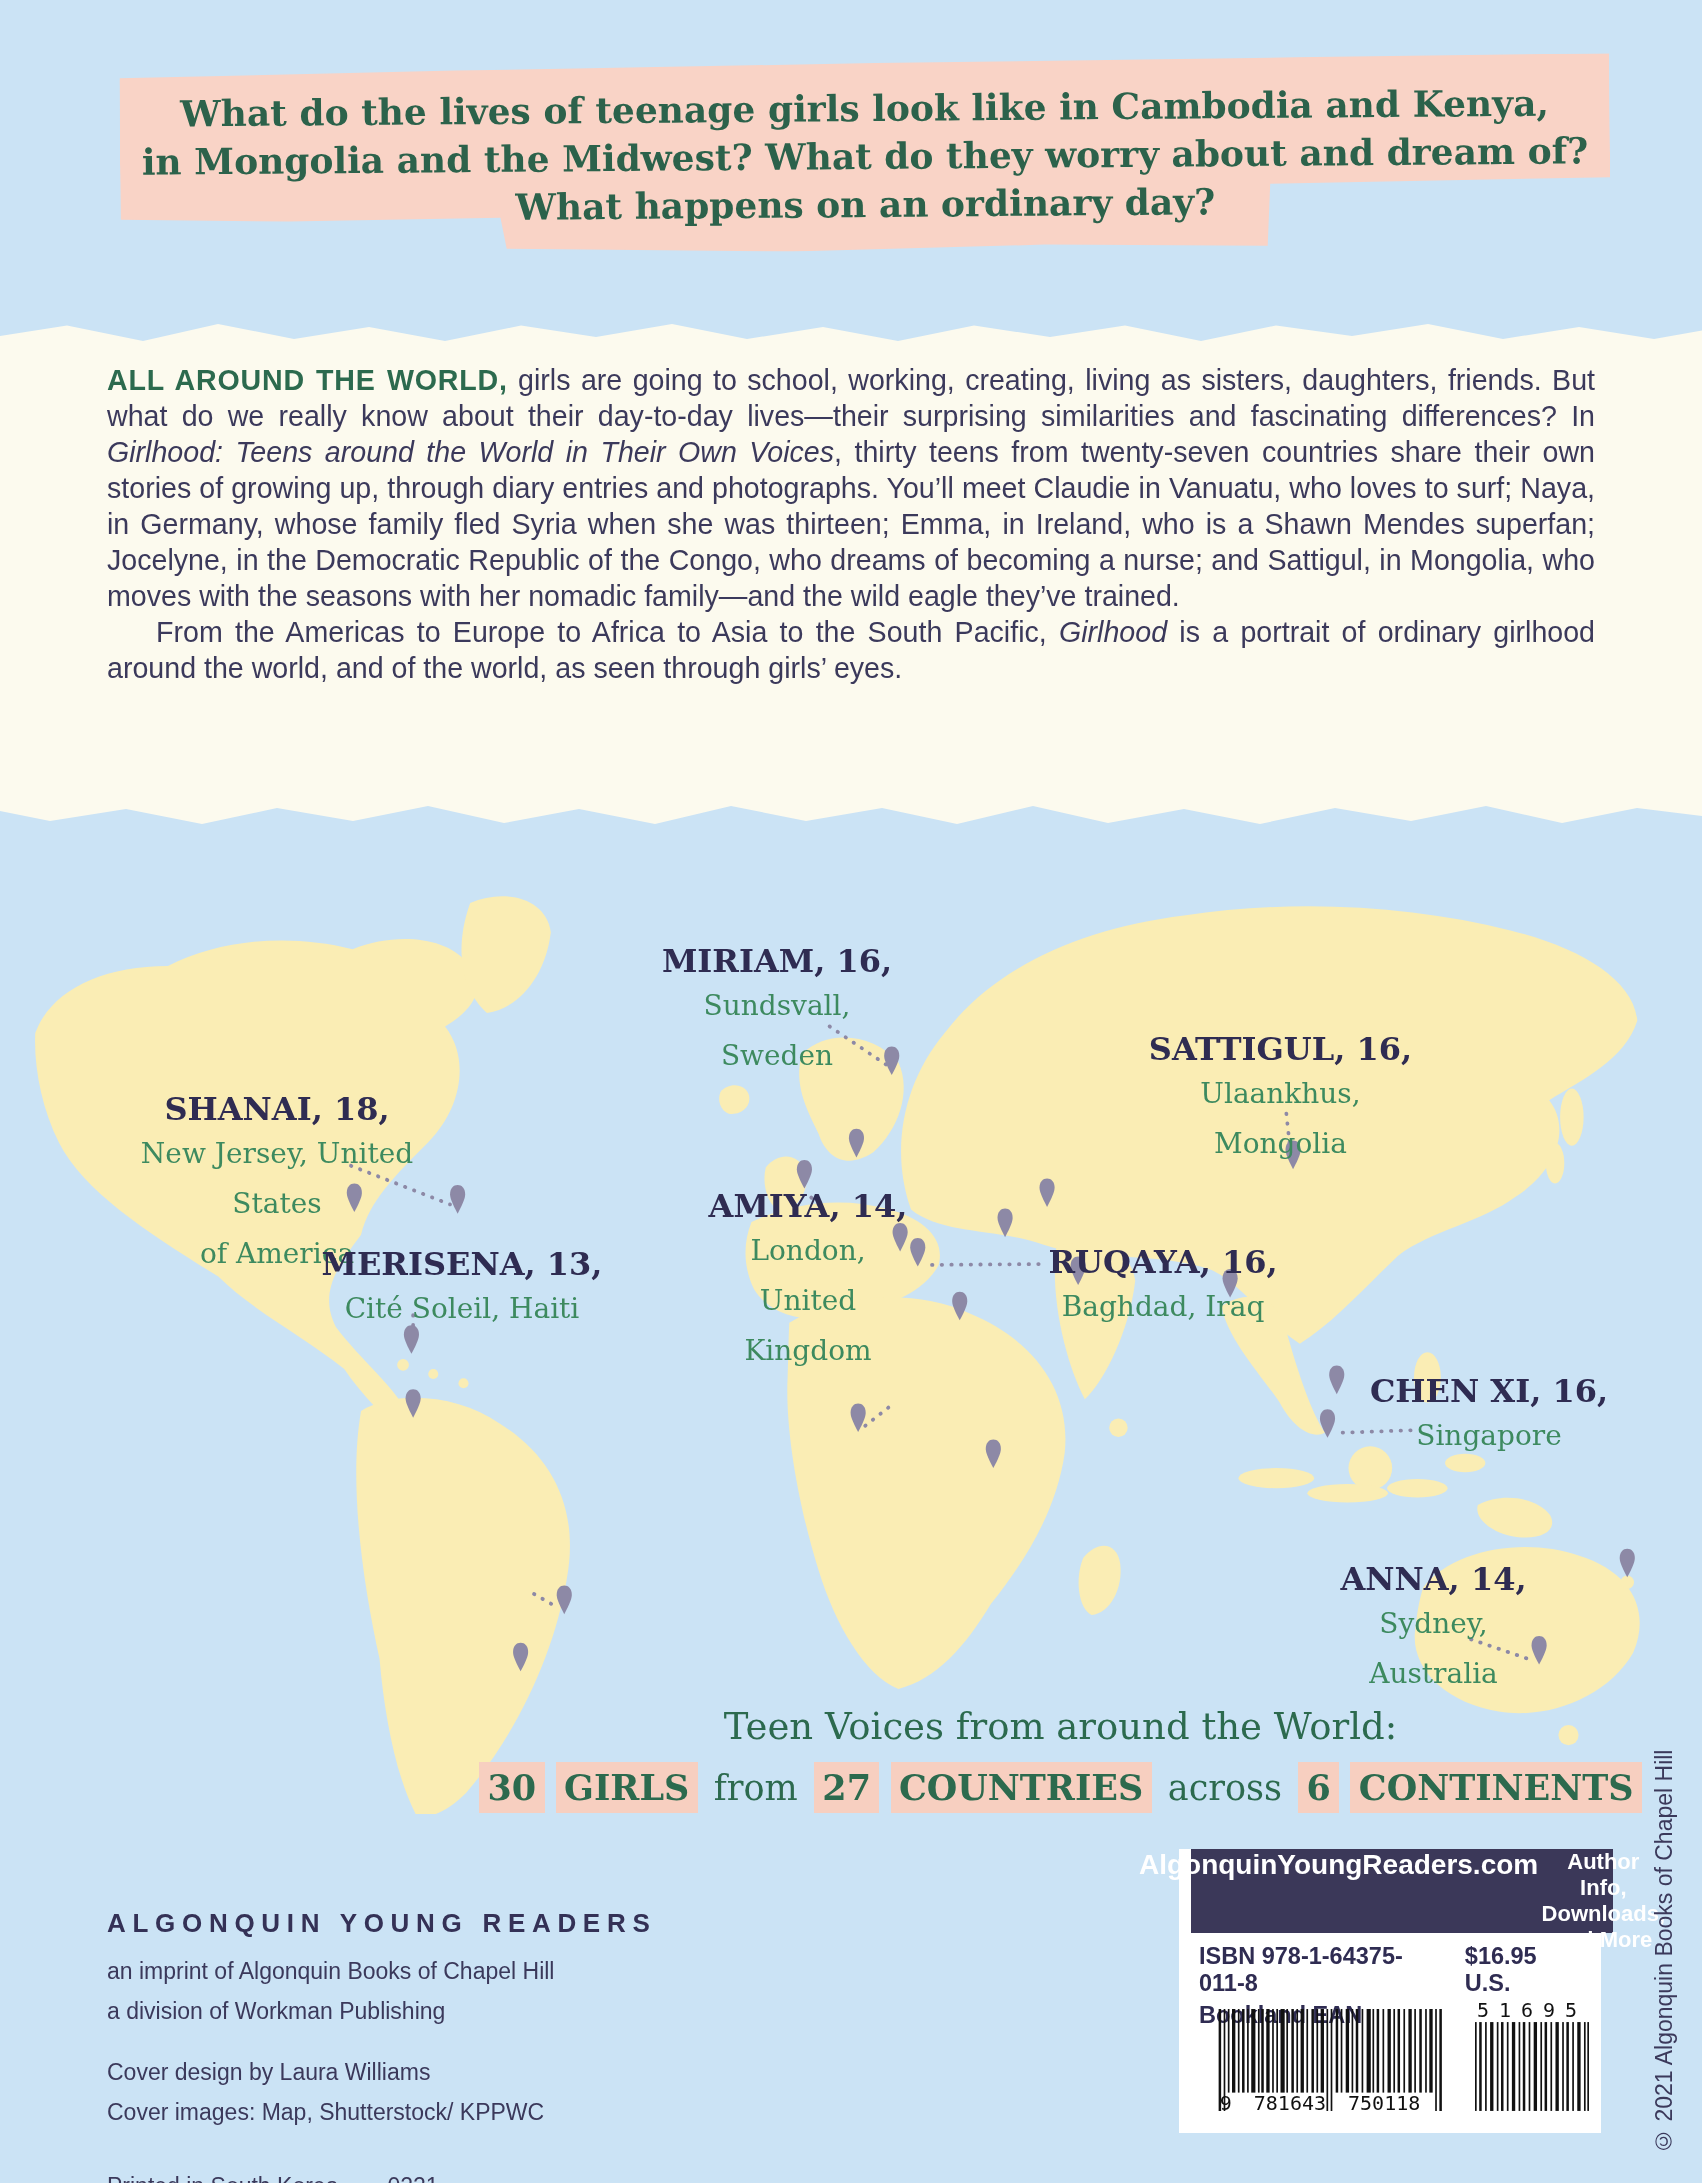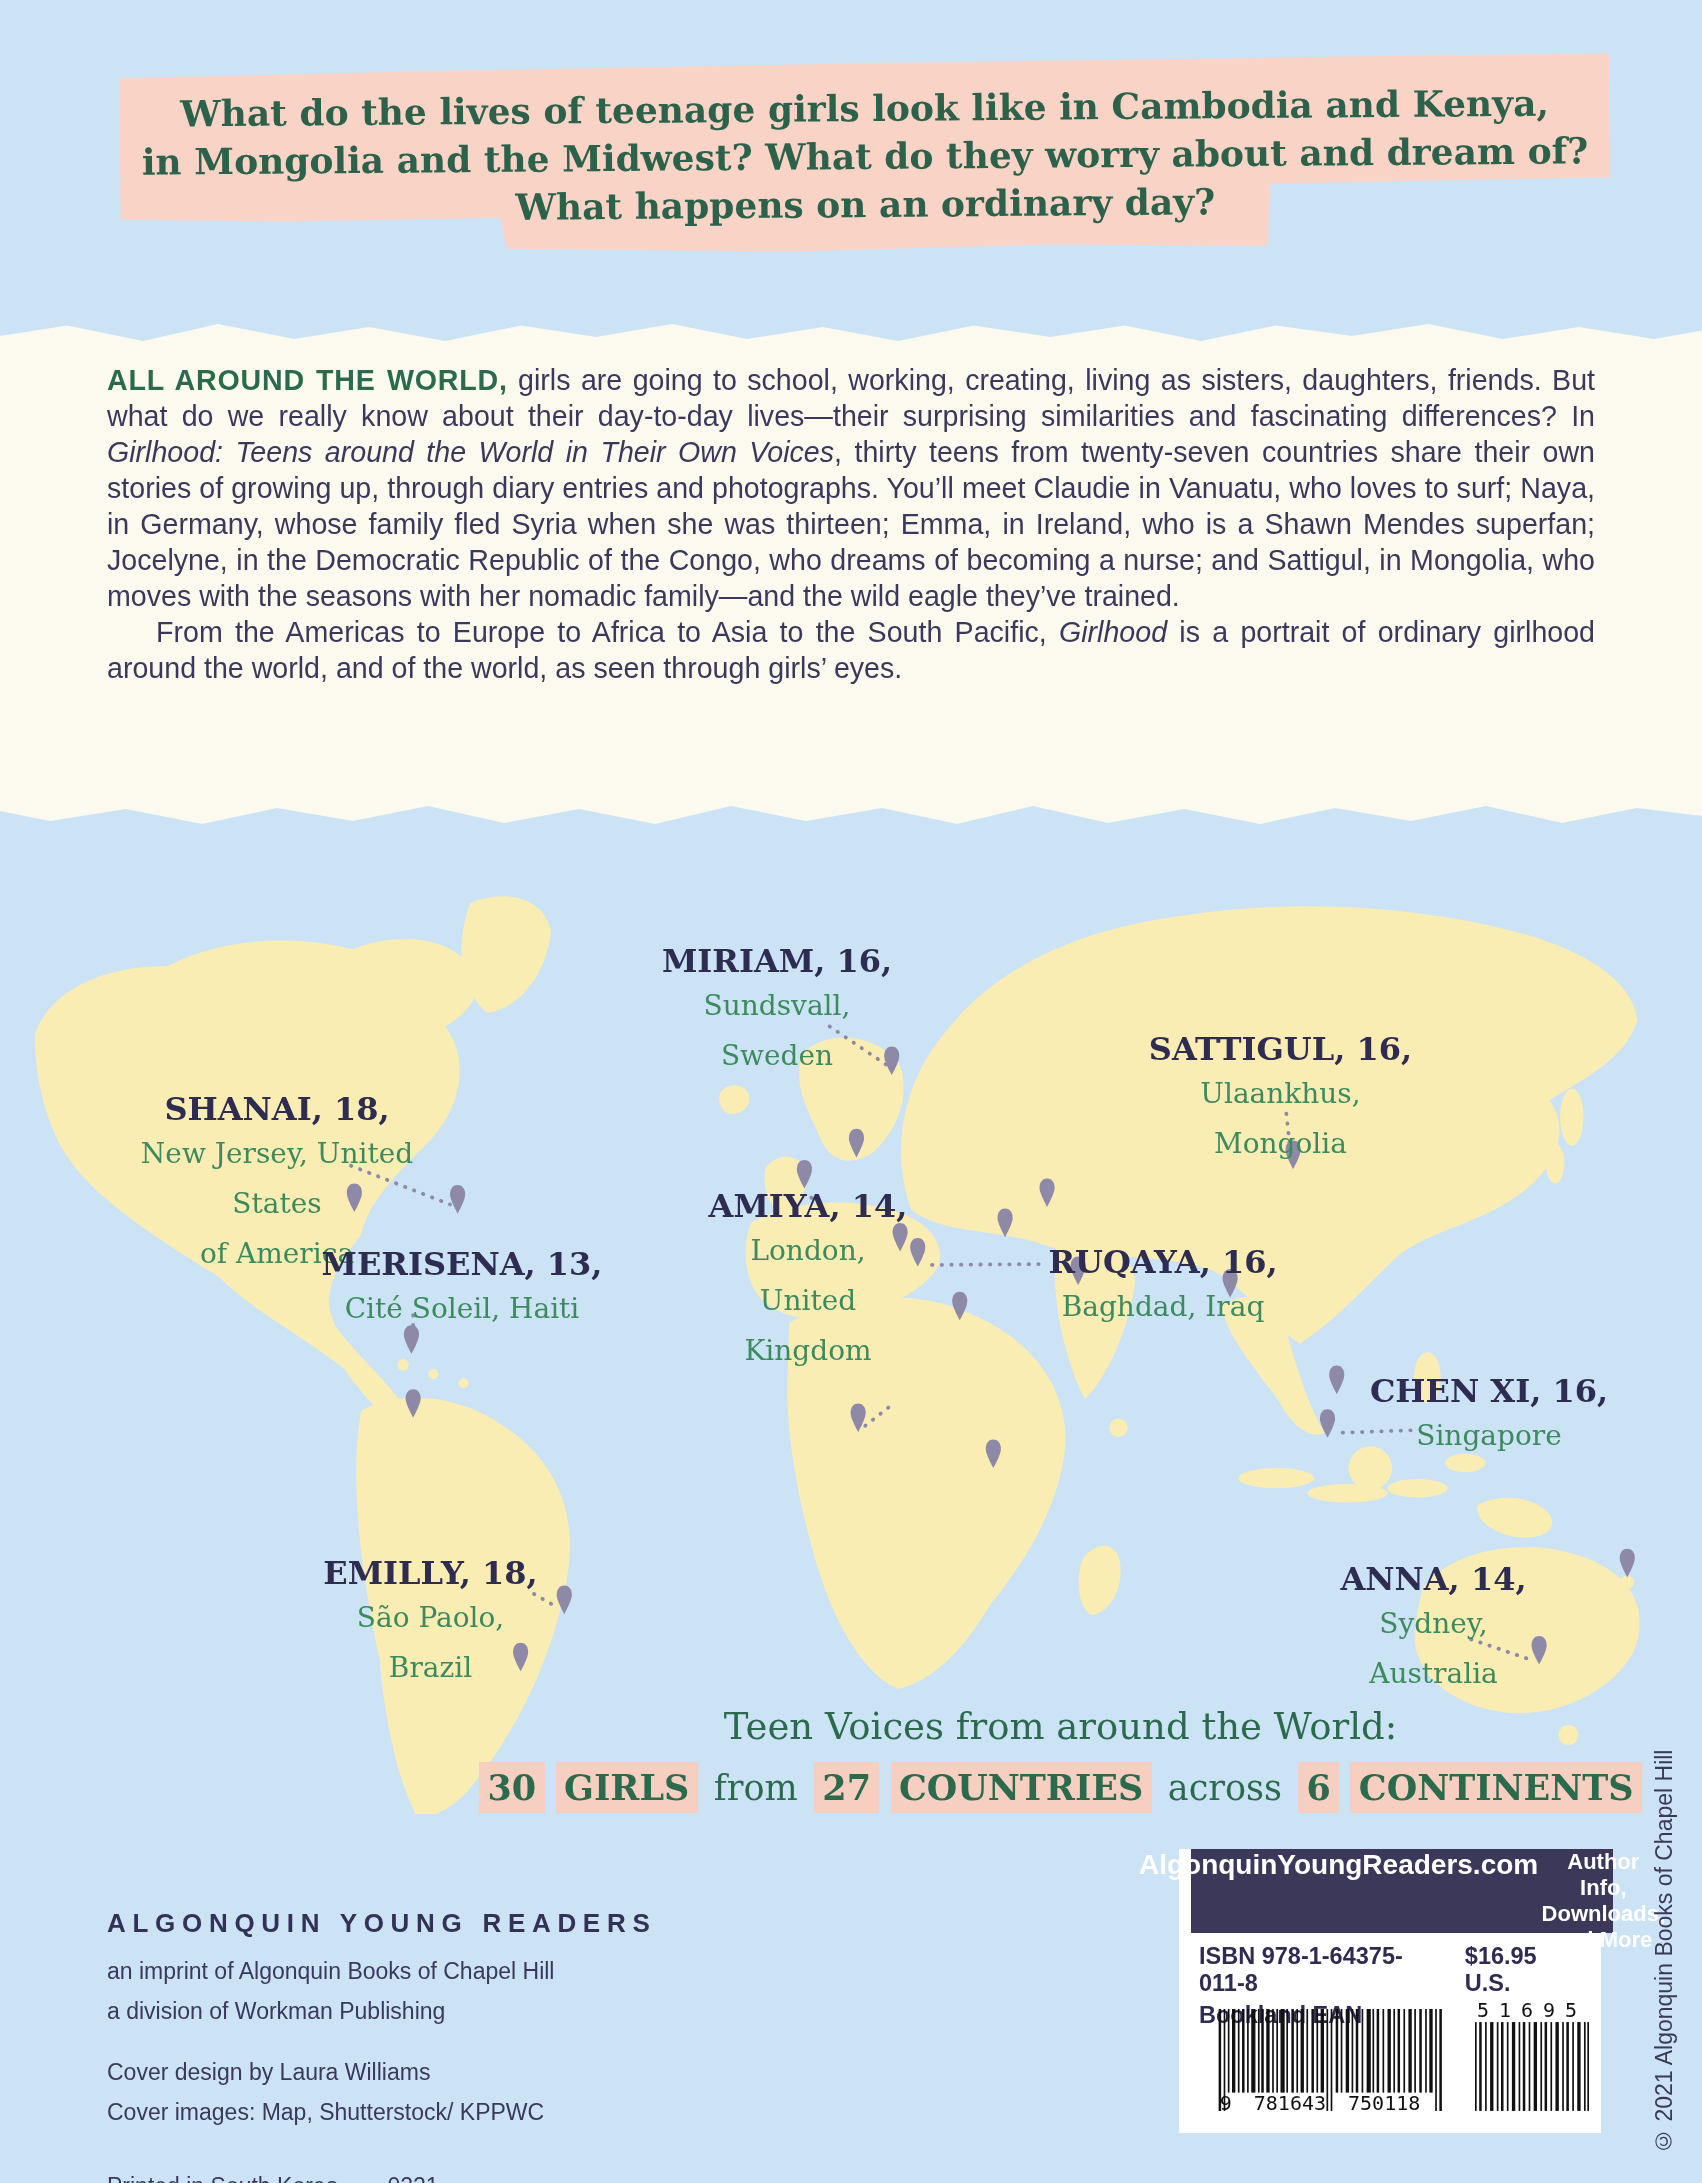--- a/index.html
+++ b/index.html
@@ -208,24 +208,20 @@
       <div class="ml-name">MERISENA, 13,</div>
       <div class="ml-loc">Cité Soleil, Haiti</div>
     </div>
     <div class="map-label" style="left:1041px;top:403px;width:244px;">
       <div class="ml-name">RUQAYA, 16,</div>
       <div class="ml-loc">Baghdad, Iraq</div>
     </div>
     <div class="map-label" style="left:1365px;top:532px;width:248px;">
       <div class="ml-name">CHEN XI, 16,</div>
       <div class="ml-loc">Singapore</div>
-    </div>
-    <div class="map-label" style="left:319px;top:714px;width:223px;">
-      <div class="ml-name">EMILLY, 18,</div>
-      <div class="ml-loc">São Paolo, Brazil</div>
     </div>
     <div class="map-label" style="left:1318px;top:720px;width:231px;">
       <div class="ml-name">ANNA, 14,</div>
       <div class="ml-loc">Sydney, Australia</div>
     </div>
   </div>
 
   <div class="teen">
     <div class="teen-heading">Teen Voices from around the World:</div>
     <div class="teen-stats">

